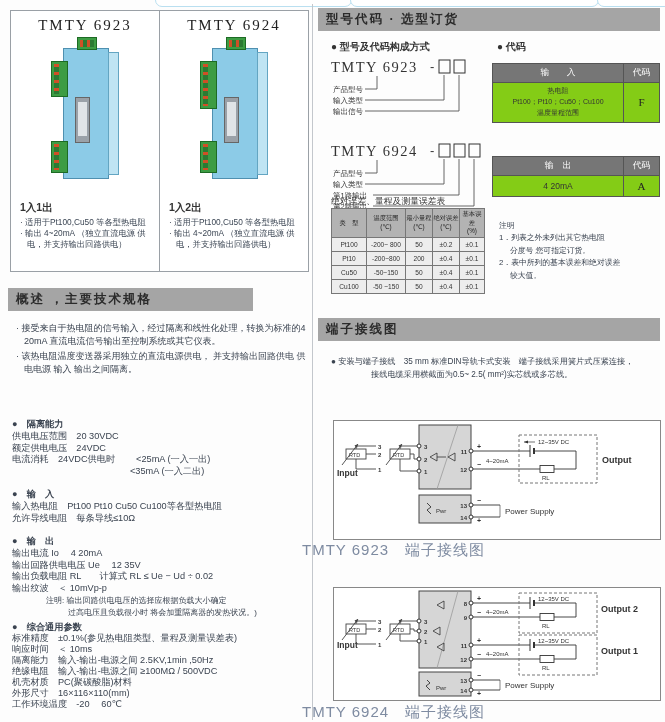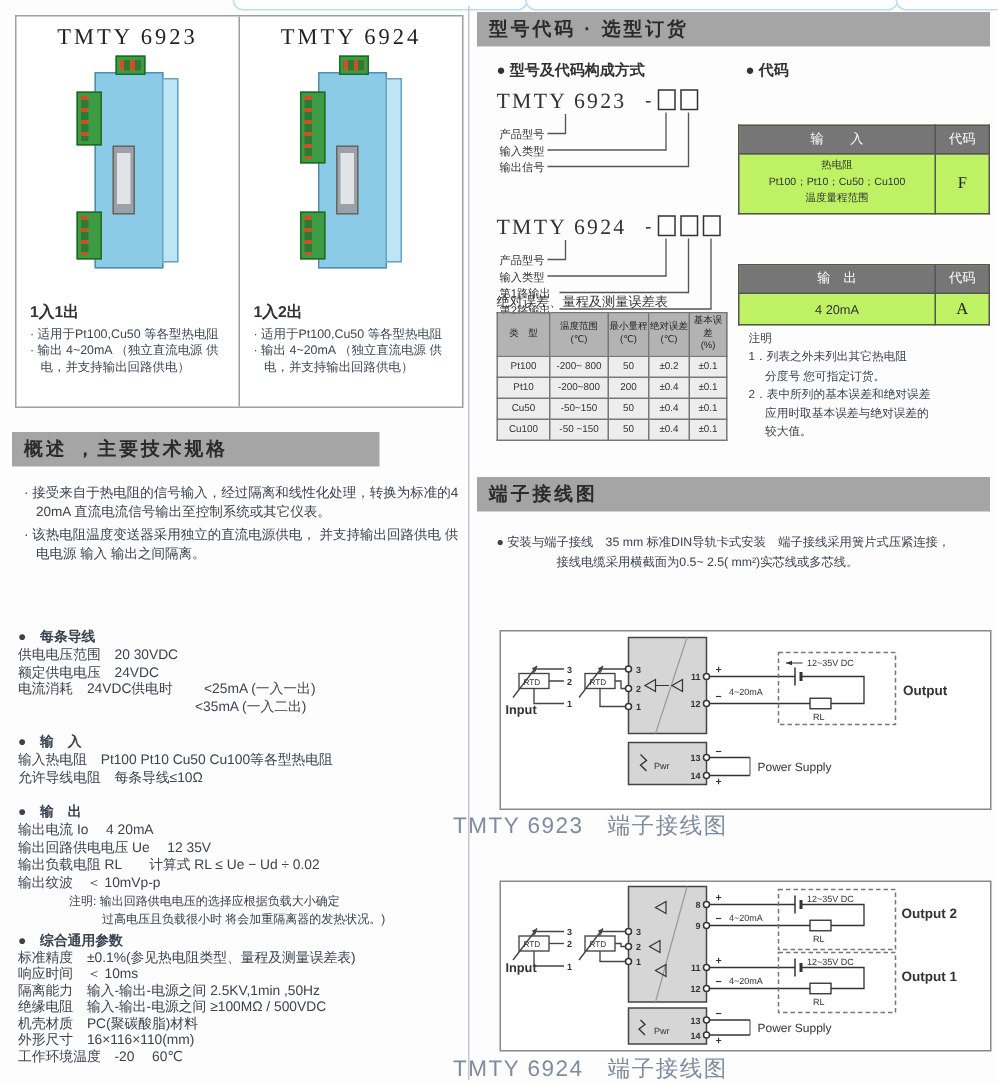--- a/index.html
+++ b/index.html
@@ -54,21 +54,21 @@
   .spec-head{font-weight:bold;}
   .indent118{padding-left:118px;}
   .spec-note1{font-size:8px;padding-left:34px;}
   .spec-note2{font-size:8px;padding-left:56px;}
   #spec-general{line-height:11px;}
 
   
   #ordering-header{left:318px;top:8px;width:342px;}
   .mini-title{position:absolute;font-size:10px;font-weight:bold;color:#333;}
   svg text{fill:#333;}
-  .code-table{position:absolute;border-collapse:collapse;background:#bef264;margin-top:20px;}
+  .code-table{position:absolute;border-collapse:collapse;background:#84cc16;}
   .code-table td{border:1px solid #555;}
   .th-dark{background:#767676;color:#fff;text-align:center;font-size:8.8px;padding:3px 2px;}
   .cell-pre{white-space:pre-line;font-size:7px;text-align:center;line-height:1.55;padding:3px 1px;color:#333;}
   .cell-code{font-size:11px;text-align:center;font-family:"Liberation Serif","DejaVu Serif",serif;color:#222;}
   .cell-val{font-size:8.5px;text-align:center;color:#333;padding:5px 0;}
 
   #rtd-title{position:absolute;left:331px;top:196px;font-size:8.8px;color:#333;}
   #tbl-rtd{position:absolute;left:331px;top:208px;border-collapse:collapse;}
   #tbl-rtd td{border:1px solid #777;text-align:center;}
   .rt-th{background:#b3b3b3;font-size:6.3px;white-space:pre-line;line-height:1.35;padding:1px 0;color:#222;}
@@ -129,21 +129,21 @@
   </div>
 </div>
 
 <div class="sec-header" id="overview-header">概述 ，主要技术规格</div>
 <div id="overview-bullets">
   <div class="ov-bullet">接受来自于热电阻的信号输入，经过隔离和线性化处理，转换为标准的4  20mA 直流电流信号输出至控制系统或其它仪表。</div>
   <div class="ov-bullet">该热电阻温度变送器采用独立的直流电源供电， 并支持输出回路供电  供电电源  输入  输出之间隔离。</div>
 </div>
 
 <div class="spec-sec" style="top:419px;">
-  <div class="spec-head">●　每条导线</div>
+  <div class="spec-head">●　隔离能力</div>
   <div>供电电压范围　20  30VDC</div>
   <div>额定供电电压　24VDC</div>
   <div>电流消耗　24VDC供电时　　 &lt;25mA (一入一出)</div>
   <div class="indent118">&lt;35mA (一入二出)</div>
 </div>
 
 <div class="spec-sec" style="top:489px;">
   <div class="spec-head">●　输　入</div>
   <div>输入热电阻　Pt100  Pt10  Cu50  Cu100等各型热电阻</div>
   <div>允许导线电阻　每条导线≤10Ω</div>
@@ -279,21 +279,20 @@
     <td class="rt-td">±0.1</td>
   </tr>
 </tbody>
   </table>
 
 <div id="rtd-notes">
   <div>注明</div>
   <div>1．列表之外未列出其它热电阻</div>
   <div class="note-cont">分度号  您可指定订货。</div>
   <div>2．表中所列的基本误差和绝对误差</div>
-  <div class="note-cont">应用时取基本误差与绝对误差的</div>
   <div class="note-cont">较大值。</div>
 </div>
 
 <div class="sec-header" id="wiring-header">端子接线图</div>
 <div class="install" style="left:331px;top:356px;">●  安装与端子接线　35 mm 标准DIN导轨卡式安装　端子接线采用簧片式压紧连接，</div>
 <div class="install" style="left:371px;top:369px;">接线电缆采用横截面为0.5~ 2.5( mm²)实芯线或多芯线。</div>
 
 <div class="diag" id="diag1">
 <svg width="326" height="116" viewBox="0 0 326 116">
   <text x="3" y="55" font-size="8.5" font-weight="bold">Input</text>

